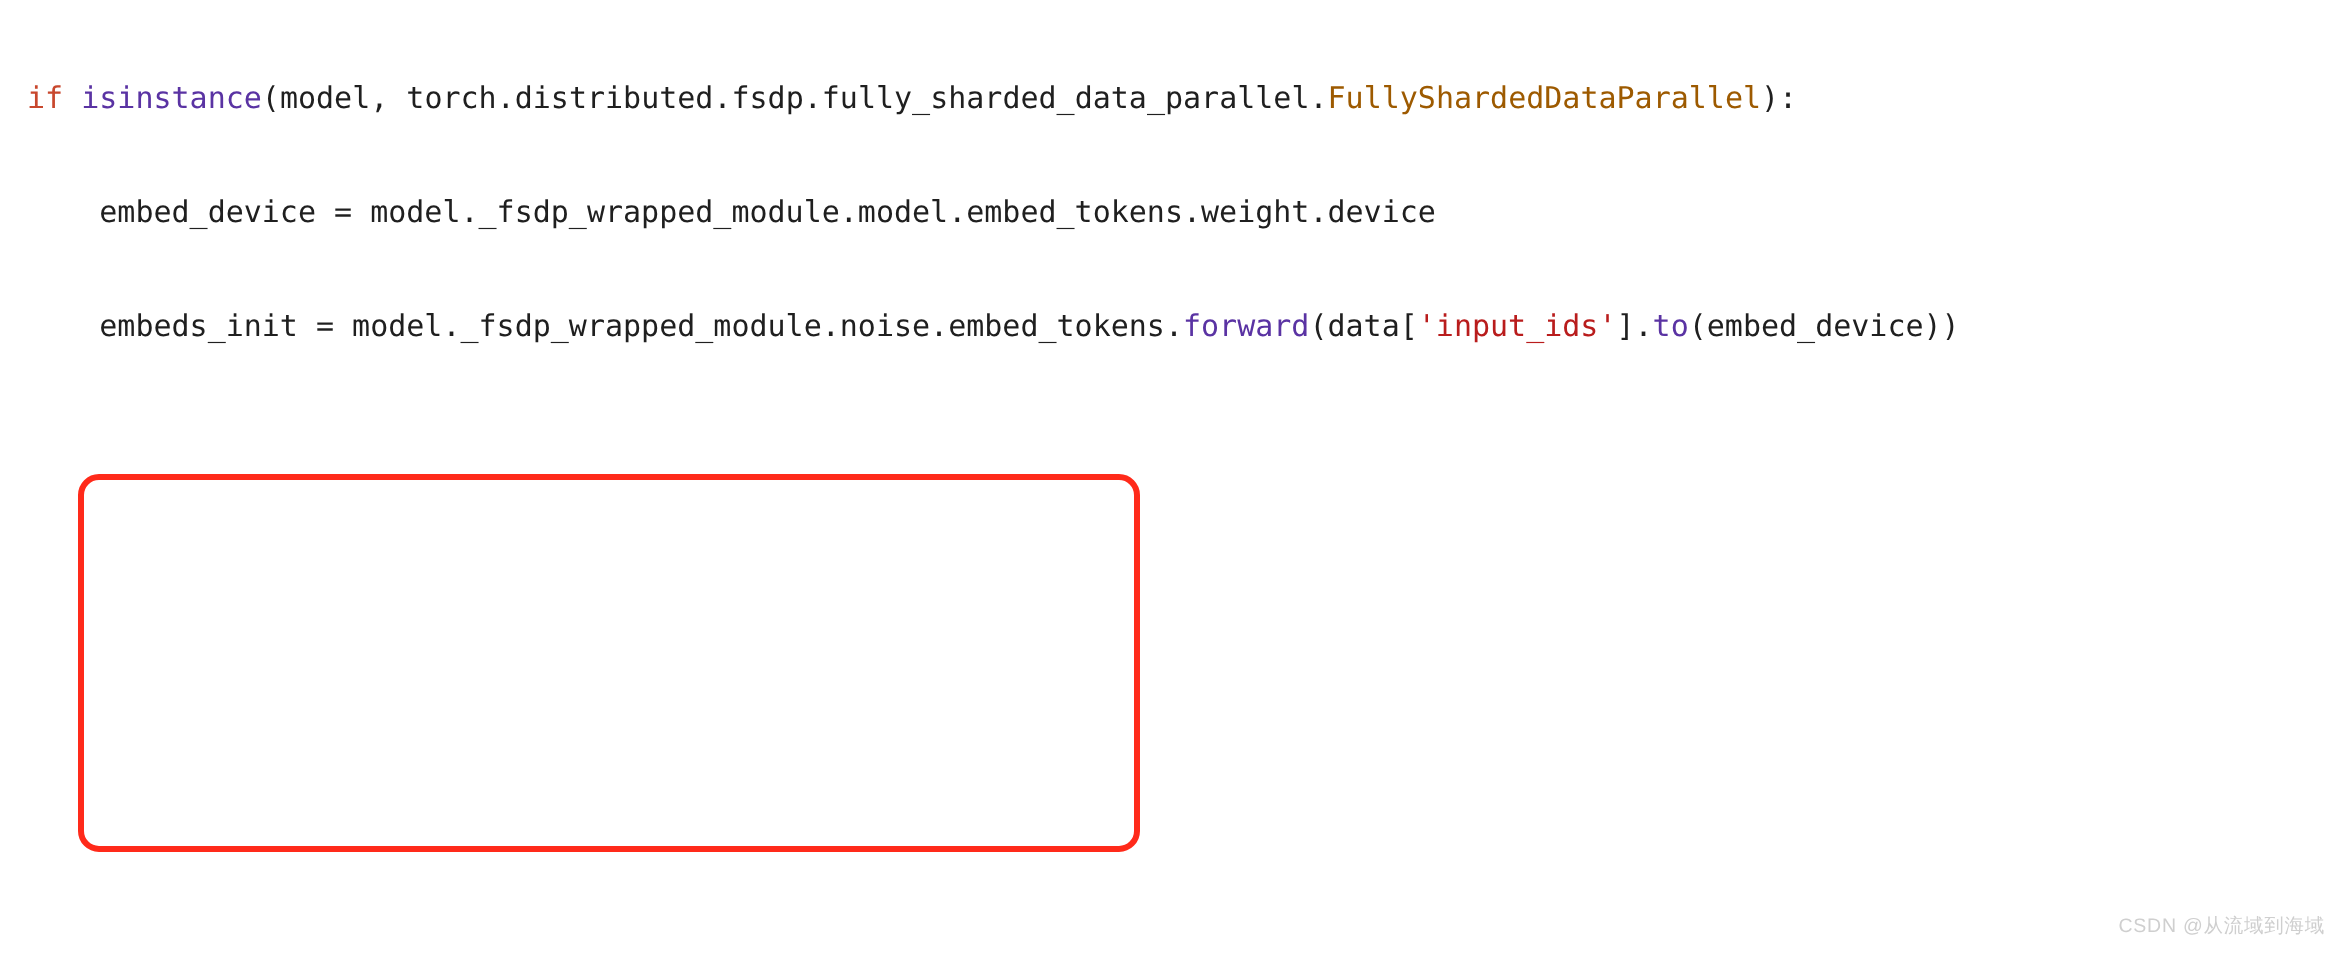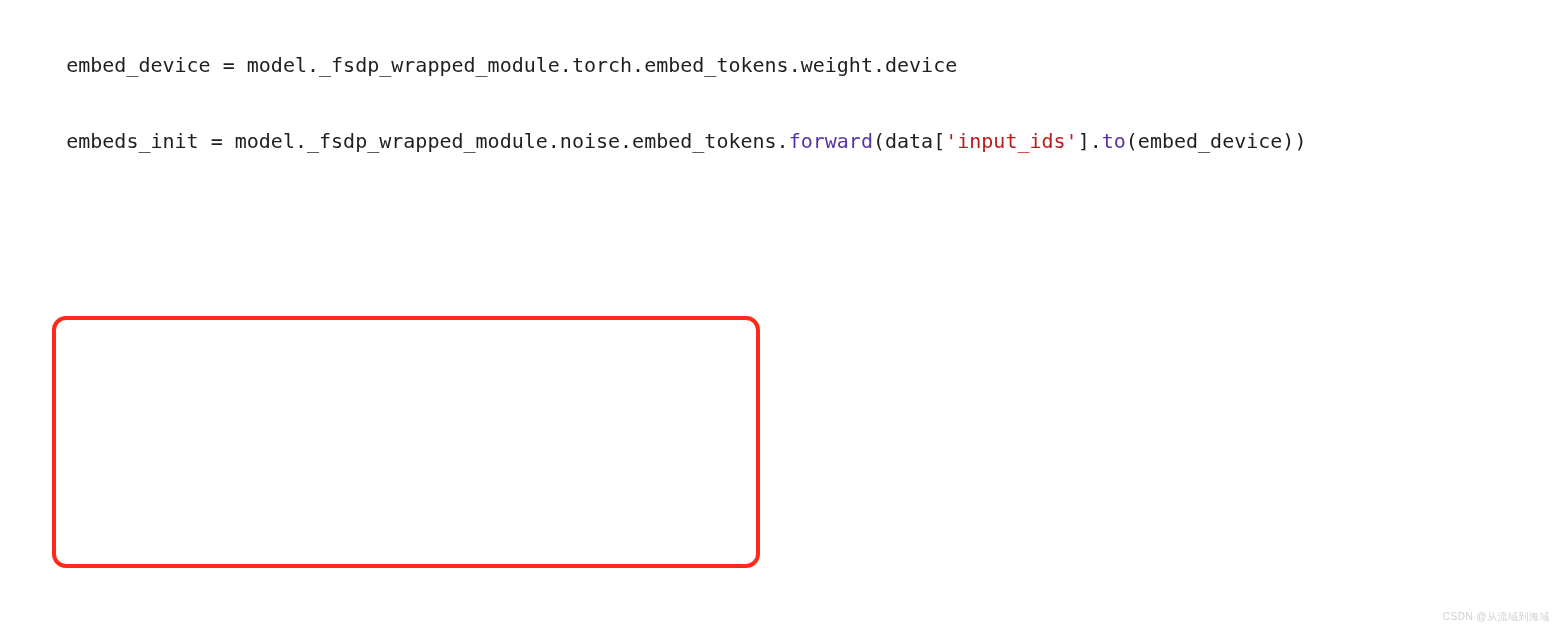--- a/index.html
+++ b/index.html
@@ -29,30 +29,31 @@
     position: absolute;
     border: 4px solid #ff2a1a;
     border-radius: 14px;
     pointer-events: none;
   }
   .watermark {
     position:absolute;
     right:10px;
     bottom:4px;
     font-family: Arial, sans-serif;
-    font-size:10px;
+    font-size:13px;
     color:#cfcfcf;
     letter-spacing:0.5px;
   }
 </style>
 </head>
 <body>
 
 <div class="code">
-<div><span>    </span><span>embed_device = model._fsdp_wrapped_module.torch.embed_tokens.weight.device</span></div>
+<div><span class="kw">if</span> <span class="fn">isinstance</span>(<span>model</span><span>, torch.distributed.fsdp.fully_sharded_data_parallel.</span><span class="cls">FullyShardedDataParallel</span><span>):</span></div>
+<div><span>    </span><span>embed_device = model._fsdp_wrapped_module.model.embed_tokens.weight.device</span></div>
 <div><span>    </span><span>embeds_init = model._fsdp_wrapped_module.noise.embed_tokens.</span><span class="fn">forward</span><span>(data[</span><span class="str">'input_ids'</span><span>].</span><span class="fn">to</span><span>(embed_device))</span></div>
 <div><span>    </span></div>
 <div><span>    </span></div>
 
 
 
 
 
 
 

